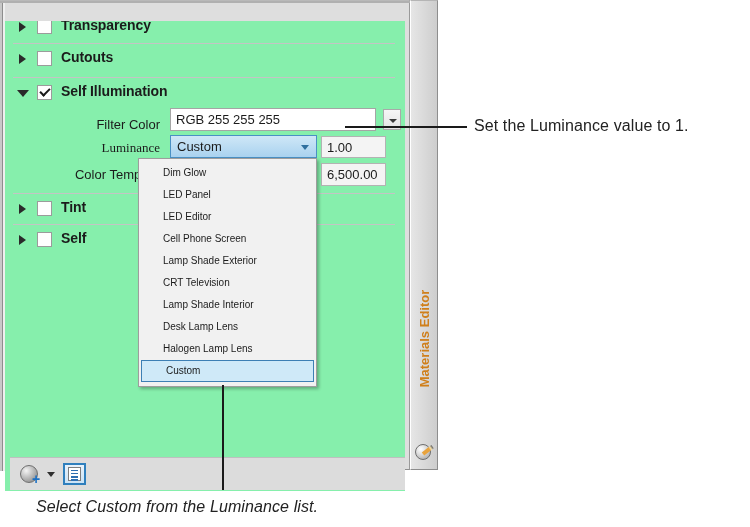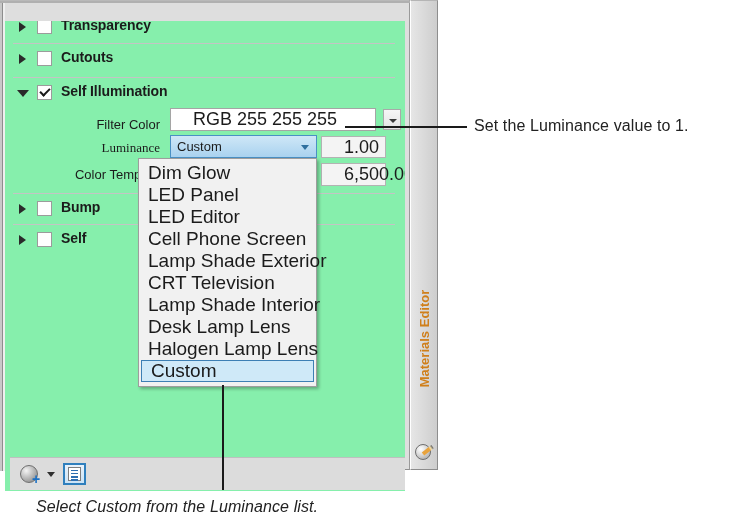--- a/index.html
+++ b/index.html
@@ -105,23 +105,23 @@
     font-size: 13px;
     color: #1b1b1b;
     white-space: nowrap;
     text-align: right;
   }
   .field {
     position: absolute;
     box-sizing: border-box;
     background: #ffffff;
     border: 1px solid #a5a5a5;
-    font-size: 18px;
+    font-size: 13px;
     color: #1b1b1b;
-    padding: 2px 22px;
+    padding: 2px 5px;
     line-height: 17px;
     white-space: nowrap;
   }
   .spin-btn {
     position: absolute;
     box-sizing: border-box;
     width: 18px; height: 21px;
     background: linear-gradient(#f6f6f6, #e3e3e3);
     border: 1px solid #a9a9a9;
   }
@@ -163,22 +163,22 @@
     background: #f1f1f1;
     border: 1px solid #9d9d9d;
     box-shadow: 2px 2px 3px rgba(0,0,0,0.28);
     box-sizing: border-box;
     padding: 3px 0 4px 0;
     z-index: 40;
   }
   .dd-item {
     height: 22px;
     line-height: 22px;
-    padding-left: 9px;
-    font-size: 19px;
+    padding-left: 24px;
+    font-size: 10px;
     color: #1b1b1b;
     white-space: nowrap;
     box-sizing: border-box;
   }
   .dd-item.sel {
     background: #cfe9f8;
     border: 1px solid #3d7fb4;
     margin: 0 2px;
     line-height: 20px;
   }
@@ -350,21 +350,21 @@
       </div>
       <div class="field" style="left:316px; top:115px; width:65px; height:22px; background:#f4f4f4; border-color:#b3b3b3;">1.00</div>
 
       <div class="prop-label" style="left:20px; top:146px; width:135px;">Color Tempera</div>
       <div class="field" style="left:316px; top:142px; width:65px; height:23px; background:#f4f4f4; border-color:#b3b3b3;">6,500.00</div>
 
       <div class="sec-row" style="top:172px;">
         <div class="sec-rule"></div>
         <div class="tri"></div>
         <div class="cbx"></div>
-        <div class="sec-label">Bump</div>
+        <div class="sec-label">Tint</div>
       </div>
 
       <div class="sec-row" style="top:203px;">
         <div class="sec-rule"></div>
         <div class="tri"></div>
         <div class="cbx"></div>
         <div class="sec-label">Self</div>
       </div>
 
       <div class="dd-list">

